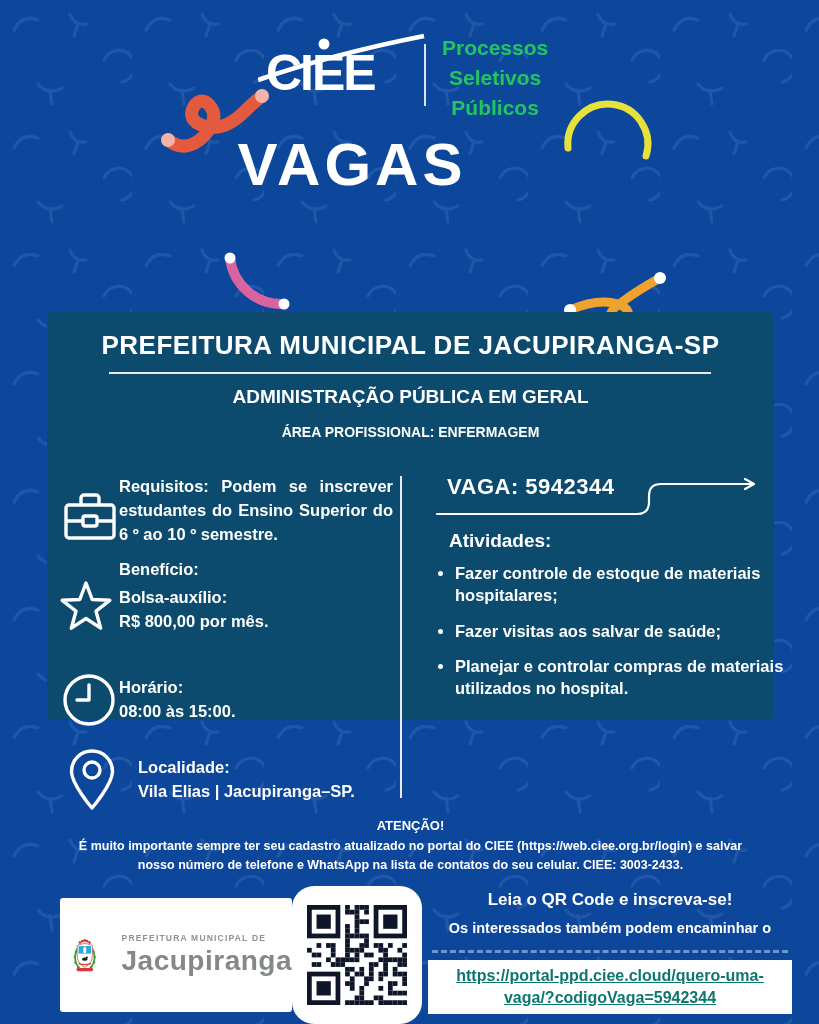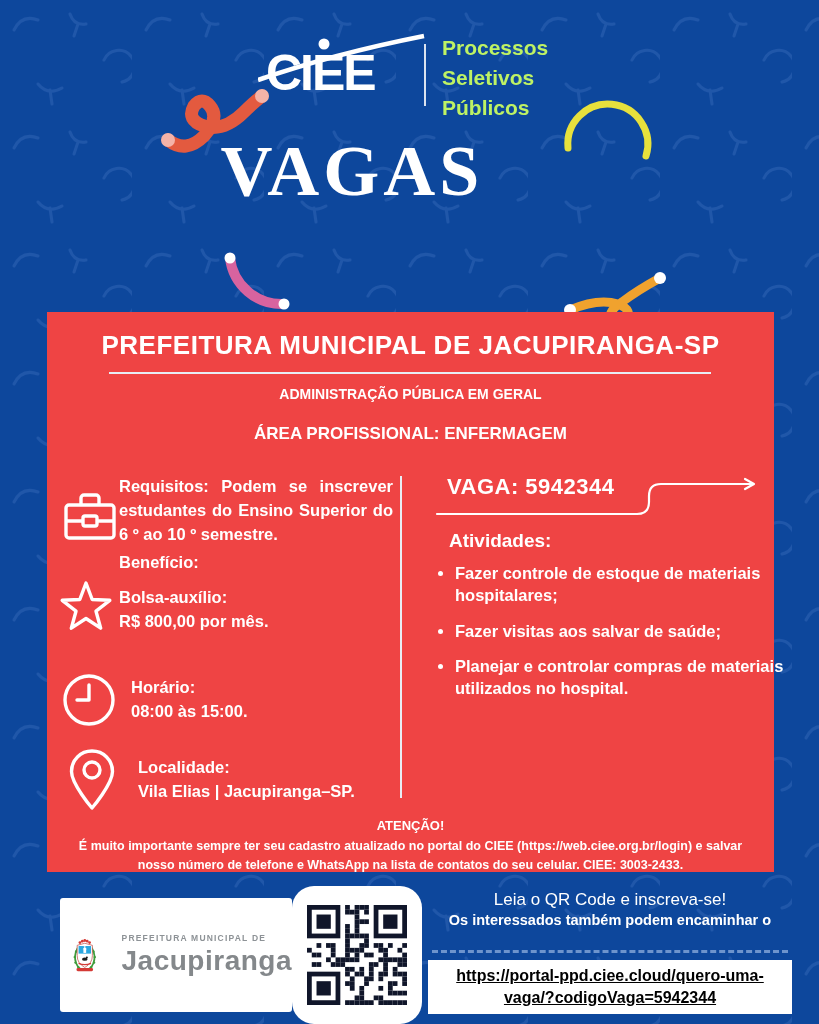--- a/index.html
+++ b/index.html
@@ -4,40 +4,40 @@
 <style>
   html,body{margin:0;padding:0;}
   body{font-family:"Liberation Sans",sans-serif;background:#0d479c;}
   #poster{position:relative;width:819px;height:1024px;background:#0d479c;overflow:hidden;}
   .abs{position:absolute;}
   svg{display:block;}
 
   
   .logo-wrap{left:258px;top:32px;}
   .logo-divider{left:424px;top:44px;width:2px;height:62px;background:rgba(255,255,255,.85);}
-  .program{left:442px;top:33px;color:#bef264;font-weight:bold;font-size:21px;line-height:1.42;}
+  .program{left:442px;top:33px;color:#22c55e;font-weight:bold;font-size:21px;line-height:1.42;text-align:center;}
 
   
   .title1{left:0;top:130px;width:704px;text-align:center;color:#fff;
-          font-family:Liberation Serif, serif;font-weight:800;font-size:72px;letter-spacing:4px;}
+          font-family:Liberation Sans, sans-serif;font-weight:800;font-size:60px;letter-spacing:4px;}
   .title2{left:0;top:228px;width:819px;text-align:center;color:#fff;
           font-family:"DejaVu Sans",sans-serif;font-weight:800;font-size:53px;letter-spacing:2px;}
 
   
-  .panel{left:47px;top:312px;width:727px;height:560px;background:#ef4444;color:#fff;}
+  .panel{left:47px;top:312px;width:727px;height:408px;background:#0c4a6e;color:#fff;border-radius:6px;}
   .org-title{left:0;top:18px;width:727px;text-align:center;font-weight:bold;font-size:26px;letter-spacing:.5px;}
   .org-rule{left:62px;top:60px;width:602px;height:2px;background:#e8edf5;}
-  .category{left:0;top:74px;width:727px;text-align:center;font-weight:bold;font-size:14px;}
-  .area{left:0;top:112px;width:727px;text-align:center;font-weight:bold;font-size:17px;}
+  .category{left:0;top:74px;width:727px;text-align:center;font-weight:bold;font-size:19px;}
+  .area{left:0;top:112px;width:727px;text-align:center;font-weight:bold;font-size:14px;}
 
   .req-text{left:72px;top:163px;width:274px;font-weight:bold;font-size:16.5px;line-height:1.45;text-align:justify;}
   .label-line{font-weight:bold;font-size:16.5px;line-height:1.45;}
-  .beneficio{left:72px;top:239px;text-align:center;}
+  .beneficio{left:72px;top:246px;text-align:center;}
   .bolsa{left:72px;top:274px;}
-  .horario{left:72px;top:364px;margin-left:12px;}
+  .horario{left:72px;top:364px;}
   .localidade{left:72px;top:444px;margin-left:19px;}
 
   .icon-briefcase{left:14px;top:176px;}
   .icon-star{left:10px;top:266px;}
   .icon-clock{left:14px;top:360px;}
   .icon-pin{left:21px;top:436px;}
 
   .divider-v{left:353px;top:164px;width:2px;height:322px;background:#e8edf5;}
 
   .vaga-wrap{left:384px;top:160px;width:336px;height:52px;}
@@ -51,26 +51,26 @@
   .atencao-body{width:692px;margin:4px auto 0;font-weight:bold;font-size:12.5px;line-height:1.55;}
 
   
   .city-card{left:60px;top:898px;width:232px;height:114px;background:#fff;border-radius:3px;
              display:flex;align-items:center;gap:24px;padding-left:12px;box-sizing:border-box;}
   .city-text .small{font-size:8.5px;letter-spacing:1.2px;color:#8d9296;font-weight:bold;}
   .city-text .big{font-size:28px;color:#84888b;font-weight:bold;letter-spacing:.5px;margin-top:2px;}
   .qr-card{left:292px;top:886px;width:130px;height:138px;background:#fff;border-radius:22px;
            display:flex;align-items:center;justify-content:center;}
   .cta{left:418px;top:890px;width:384px;text-align:center;color:#fff;}
-  .cta-l1{font-weight:normal;font-size:17px;margin-bottom:0;white-space:nowrap;}
+  .cta-l1{font-weight:bold;font-size:17px;margin-bottom:8px;white-space:nowrap;}
   .cta-l2,.cta-l3{font-weight:bold;font-size:14.5px;line-height:1.5;white-space:nowrap;}
   .dash-line{left:432px;top:950px;width:356px;border-top:3px dashed rgba(190,212,245,.55);}
   .url-box{left:428px;top:960px;width:364px;height:54px;background:#fff;display:flex;flex-direction:column;
            align-items:center;justify-content:center;cursor:pointer;}
-  .url-line{color:#000000;font-weight:bold;font-size:16px;text-decoration:underline;line-height:1.35;white-space:nowrap;}
+  .url-line{color:#0f766e;font-weight:bold;font-size:16px;text-decoration:underline;line-height:1.35;white-space:nowrap;}
 </style>
 </head>
 <body>
 
 <div id="poster">
 
   <svg class="abs" style="left:0;top:0;" width="819" height="1024">
     <defs>
       <pattern id="squig" width="132" height="118" patternUnits="userSpaceOnUse">
         <g stroke="#2f63b5" fill="none" stroke-width="3" stroke-linecap="round" opacity=".55">

